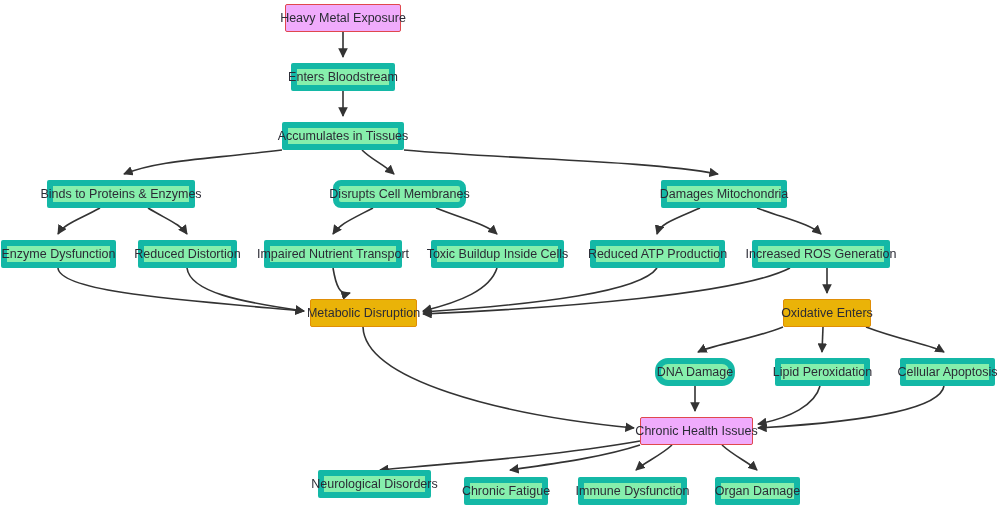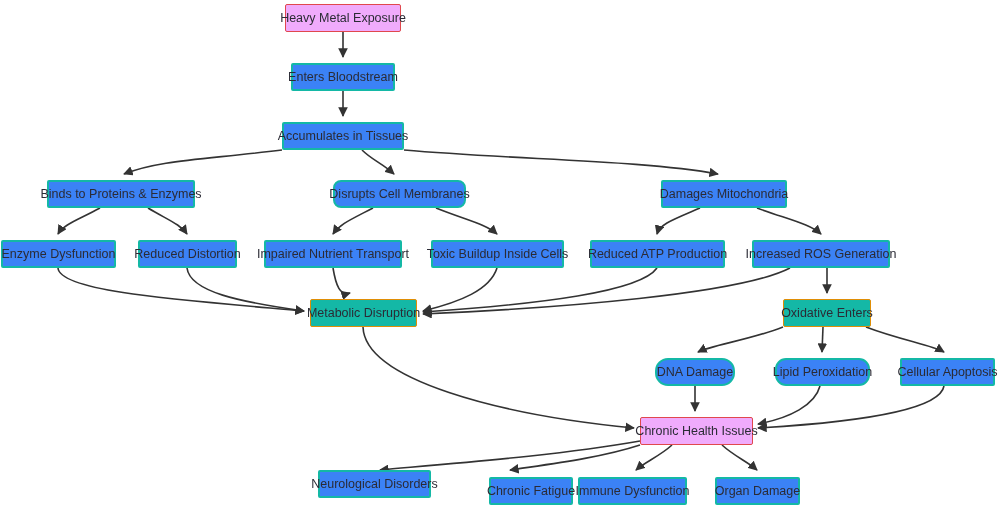--- a/index.html
+++ b/index.html
@@ -33,31 +33,31 @@
     display: flex;
     align-items: center;
     justify-content: center;
     font-size: 12.5px;
     line-height: 1;
     white-space: nowrap;
     border-radius: 2px;
     z-index: 2;
   }
   .node.default {
-    background: #3b82f6;
-    border: 2px solid #14b8a6;
+    background: #86efac;
+    border: 6px solid #14b8a6;
     color: #2b2b35;
   }
   .node.alert {
     background: #f0abfc;
     border: 1px solid #E0484E;
     color: #2b2b35;
   }
   .node.warn {
-    background: #14b8a6;
+    background: #eab308;
     border: 1px solid #E08E06;
     color: #2b2b35;
   }
 </style>
 </head>
 <body>
 
 <div id="canvas">
 
   <svg id="edges" viewBox="0 0 1000 509">
@@ -138,33 +138,33 @@
       </div>
       <div class="node warn" style="left: 310px; top: 299px; width: 107px; height: 28px;">
         <span>Metabolic Disruption</span>
       </div>
       <div class="node warn" style="left: 783px; top: 299px; width: 88px; height: 28px;">
         <span>Oxidative Enters</span>
       </div>
       <div class="node default" style="left: 655px; top: 358px; width: 80px; height: 28px; border-radius: 13px;">
         <span>DNA Damage</span>
       </div>
-      <div class="node default" style="left: 775px; top: 358px; width: 95px; height: 28px; border-radius: 11px;">
+      <div class="node default" style="left: 775px; top: 358px; width: 95px; height: 28px;">
         <span>Lipid Peroxidation</span>
       </div>
       <div class="node default" style="left: 900px; top: 358px; width: 95px; height: 28px;">
         <span>Cellular Apoptosis</span>
       </div>
       <div class="node alert" style="left: 640px; top: 417px; width: 113px; height: 28px;">
         <span>Chronic Health Issues</span>
       </div>
       <div class="node default" style="left: 318px; top: 470px; width: 113px; height: 28px;">
         <span>Neurological Disorders</span>
       </div>
-      <div class="node default" style="left: 464px; top: 477px; width: 84px; height: 28px; margin-left: 25px;">
+      <div class="node default" style="left: 464px; top: 477px; width: 84px; height: 28px;">
         <span>Chronic Fatigue</span>
       </div>
       <div class="node default" style="left: 578px; top: 477px; width: 109px; height: 28px;">
         <span>Immune Dysfunction</span>
       </div>
       <div class="node default" style="left: 715px; top: 477px; width: 85px; height: 28px;">
         <span>Organ Damage</span>
       </div>
     </div>
 

